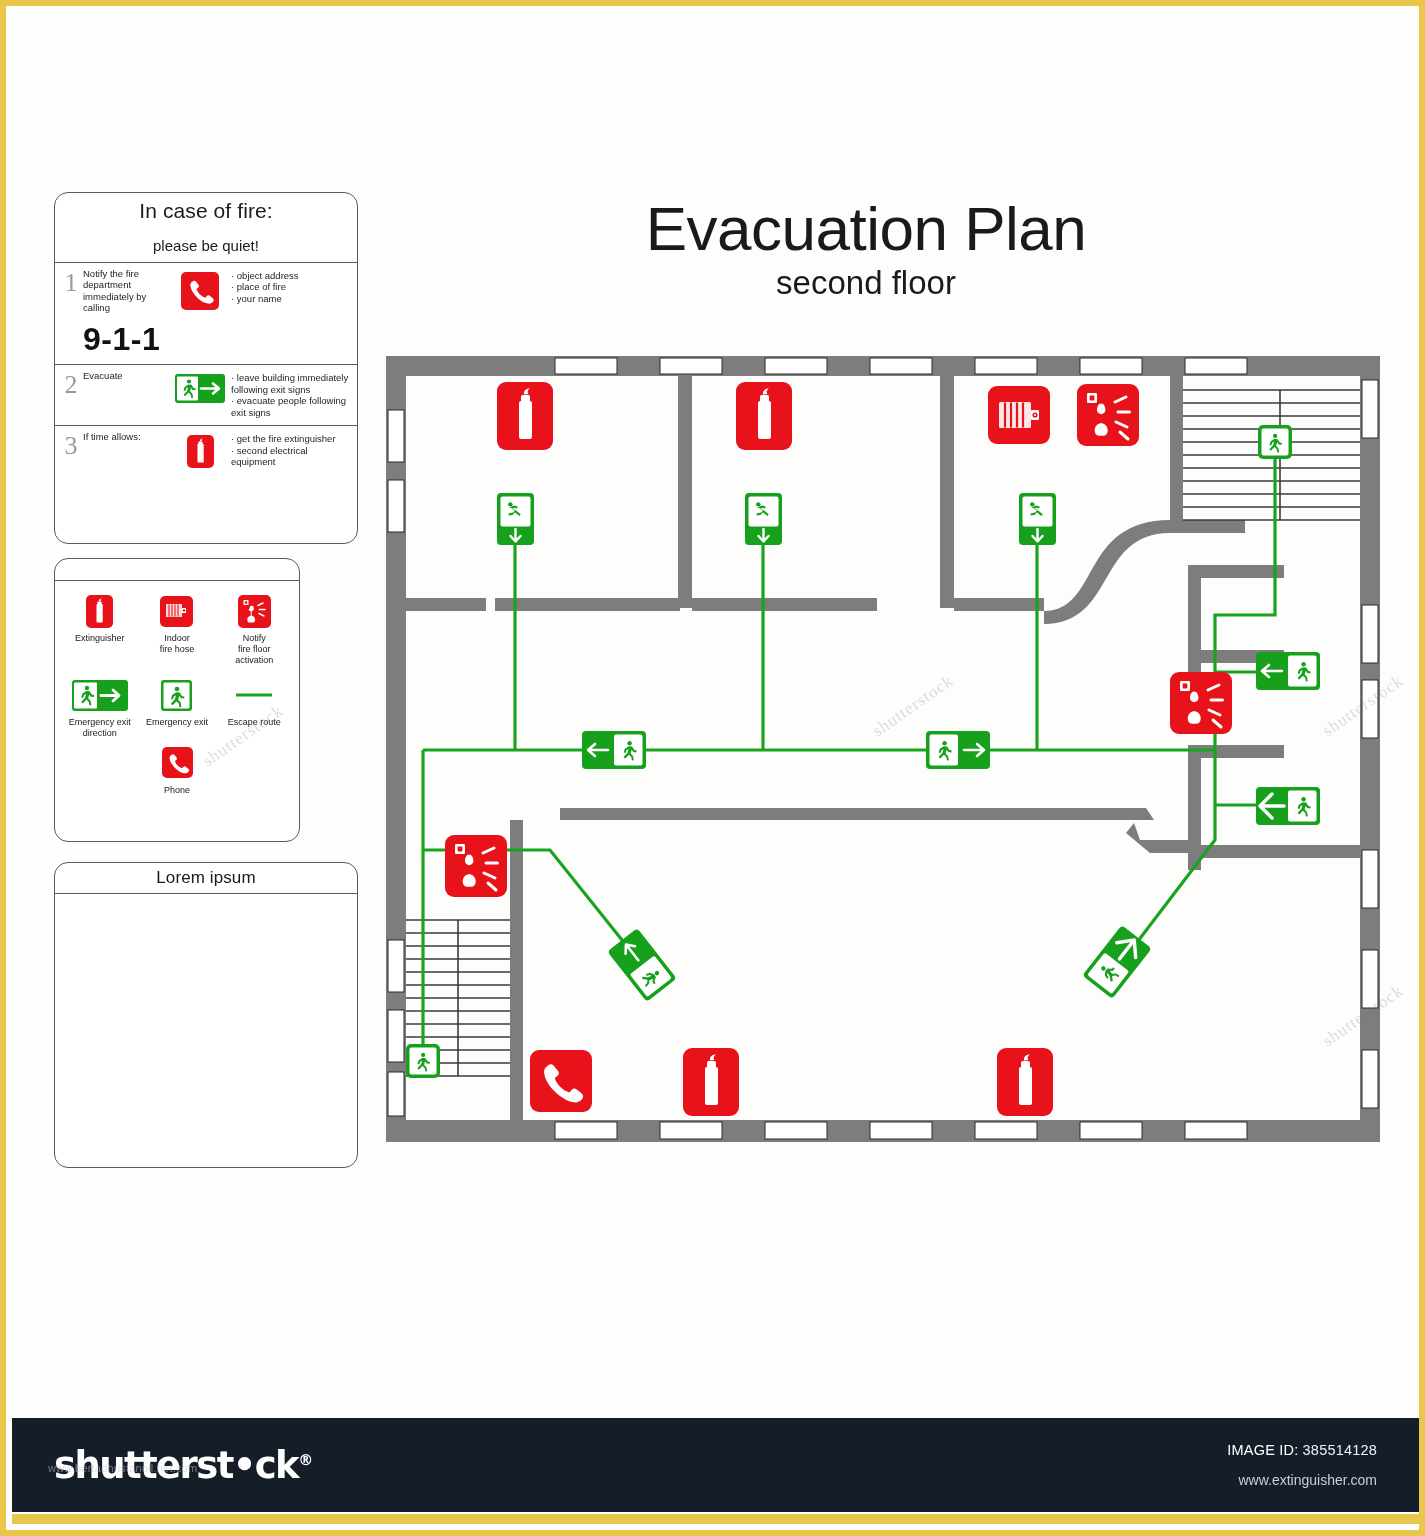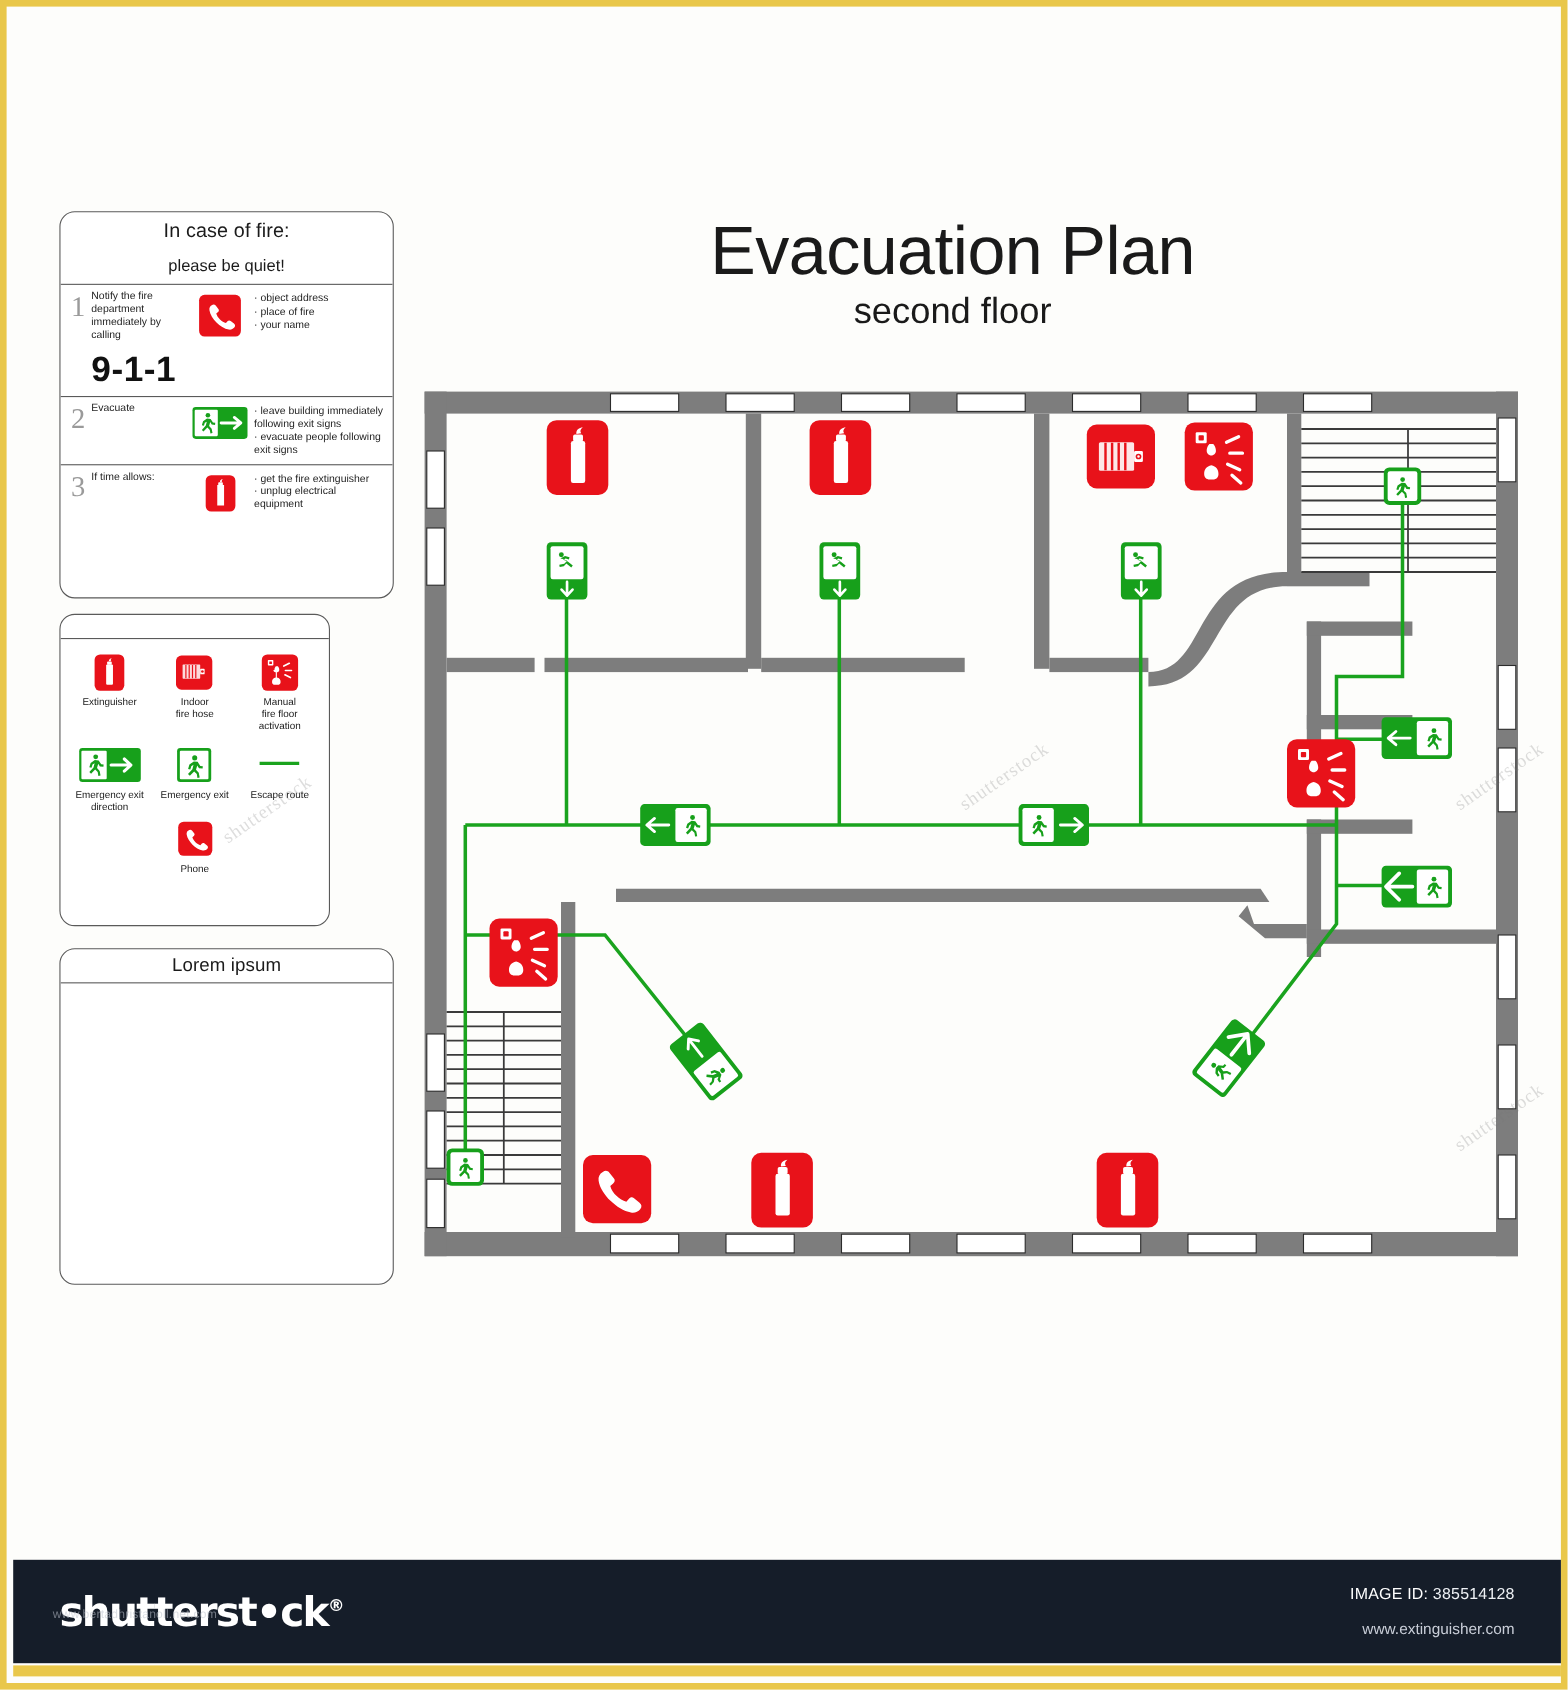--- a/index.html
+++ b/index.html
@@ -28,21 +28,21 @@
   }
   #panel-instructions { left:48px; top:186px; width:304px; height:352px; }
   #panel-legend       { left:48px; top:552px; width:246px; height:284px; }
   #panel-notes        { left:48px; top:856px; width:304px; height:306px; }
 
   .panel-head {
     border-bottom:1.6px solid #5a5a5a;
     text-align:center;
     padding:6px 4px 7px;
   }
-  .head-title { font-size:18px; color:#1b1b1b; line-height:1.12; letter-spacing:.1px; }
+  .head-title { font-size:21px; color:#1b1b1b; line-height:1.12; letter-spacing:.1px; }
   .head-sub   { font-size:15px; color:#1b1b1b; line-height:1.2; margin-top:14px;}
   #panel-legend .panel-head { height:22px; padding:0; }
   #panel-notes .panel-head  { padding:5px 4px 6px; }
   #panel-notes .head-title  { font-size:17px;text-align:center; }
 
   
   .step {
     display:flex; align-items:flex-start;
     border-bottom:1.4px solid #5a5a5a;
     padding:5px 6px 6px 4px;
@@ -190,21 +190,21 @@
             <g fill="#fff">
               <path d="M10.5 9h6.2v18.5h-6.2z" rx="1"></path>
               <rect x="11.4" y="6.4" width="4.2" height="3" rx=".8"></rect>
               <path d="M13 6.2c-.3-1.8 1.2-2.6 2.6-2.8-1 .9-1.2 1.6-.6 2.5z"></path>
             </g>
           </svg>
         </span>
       </div>
       <div class="step-notes">
         <div>get the fire extinguisher</div>
-        <div>unplug electrical equipment</div>
+        <div>second electrical equipment</div>
       </div>
     </div>
   </div>
 
   <div class="panel" id="panel-legend">
     <div class="panel-head"></div>
     <div class="legend-body">
 
       <div class="legend-row">
         <div class="legend-cell">
@@ -252,21 +252,21 @@
                   <rect x="6.8" y="6.3" width="2.4" height="2.4" rx=".4" fill="#e8121a"></rect>
                   <path d="M10.5 13c0-2.2 1.3-3.3 1.3-3.3h1.8s1.3 1.1 1.3 3.3c0 1.8-2.2 2.2-2.2 2.2v4.6c2.3.5 3.4 1.9 3.4 4.1 0 1.6-1 2.6-2.6 2.6h-2.6c-1.6 0-2.6-1-2.6-2.6 0-2.2 1.1-3.6 3.4-4.1v-4.6s-2.2-.4-2.2-2.2z" transform="translate(1,1)"></path>
                   <g stroke="#fff" stroke-width="1.5" stroke-linecap="round">
                     <path d="M20 10.5l5-2.5M21.5 14.5h5.5M21 18.5l5 2.5"></path>
                   </g>
                 </g>
               </svg>
             </span>
           </div>
           <div class="lg-txt">
-            <span>Manual</span><br>
+            <span>Notify</span><br>
             <span>fire floor</span><br>
             <span>activation</span>
           </div>
         </div>
       </div>
 
       <div class="legend-row" style="margin-top:10px;">
         <div class="legend-cell">
           <div class="lg-ico">
             <span class="sign sign-green" style="width:56px;height:31px;">

